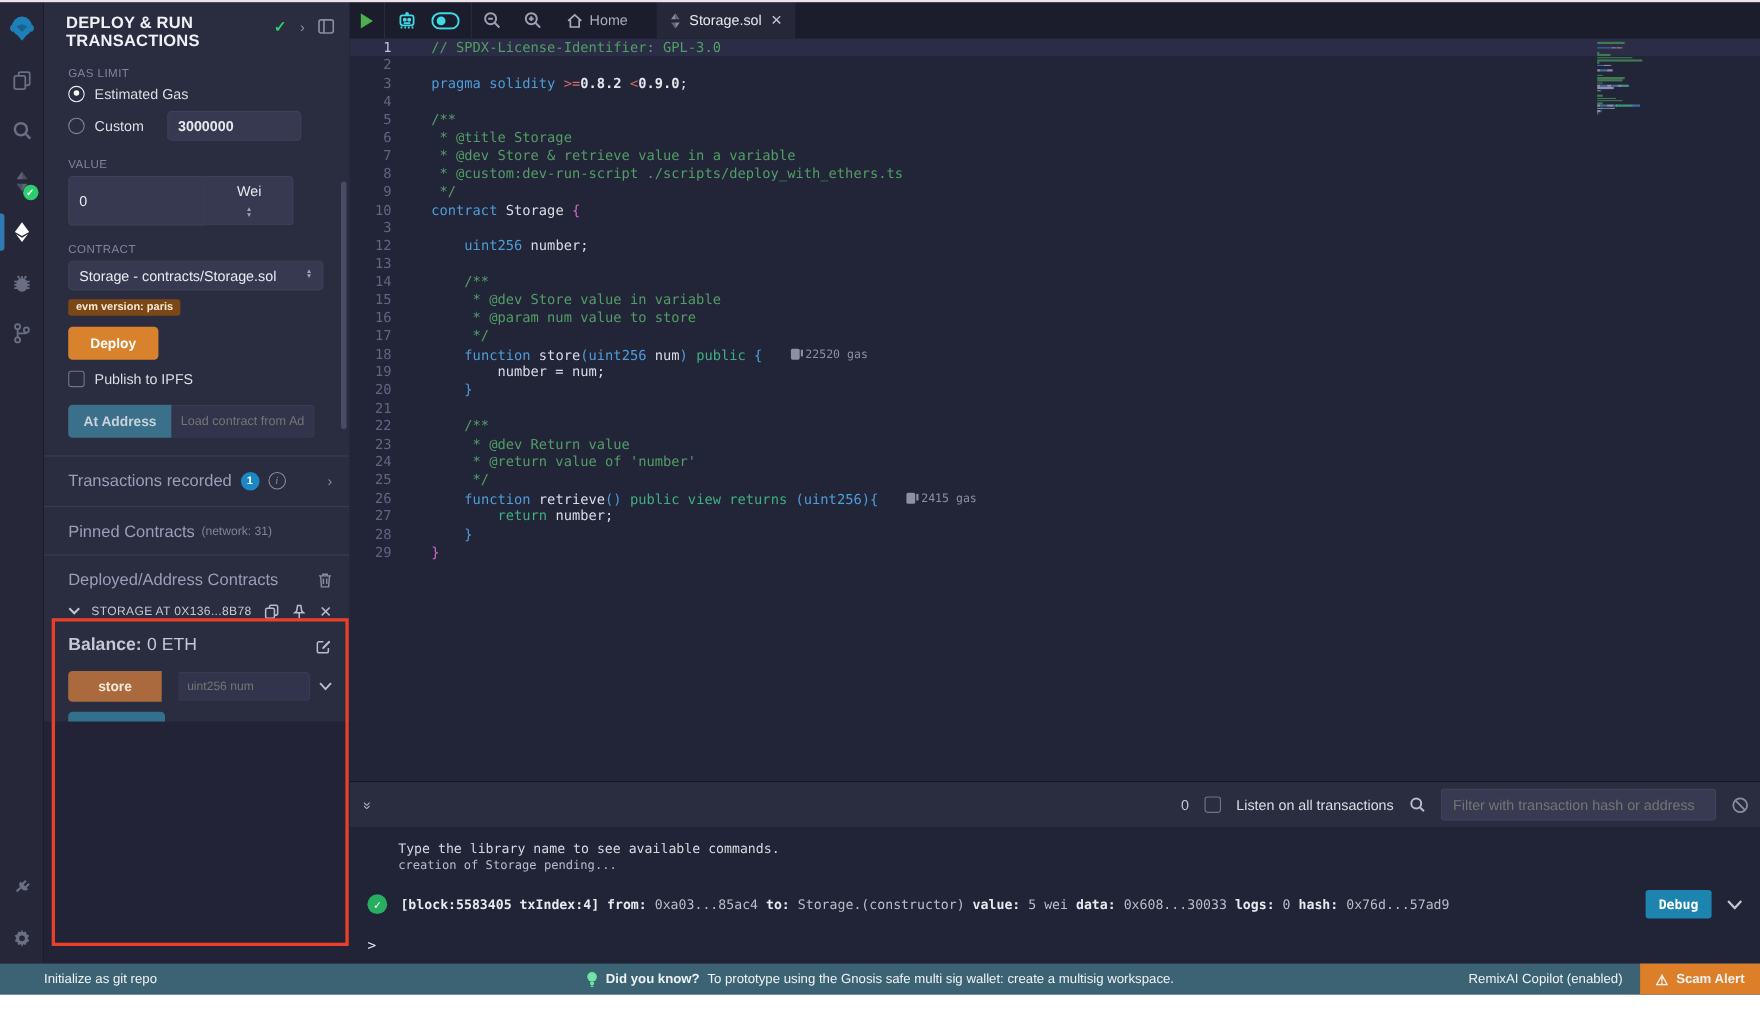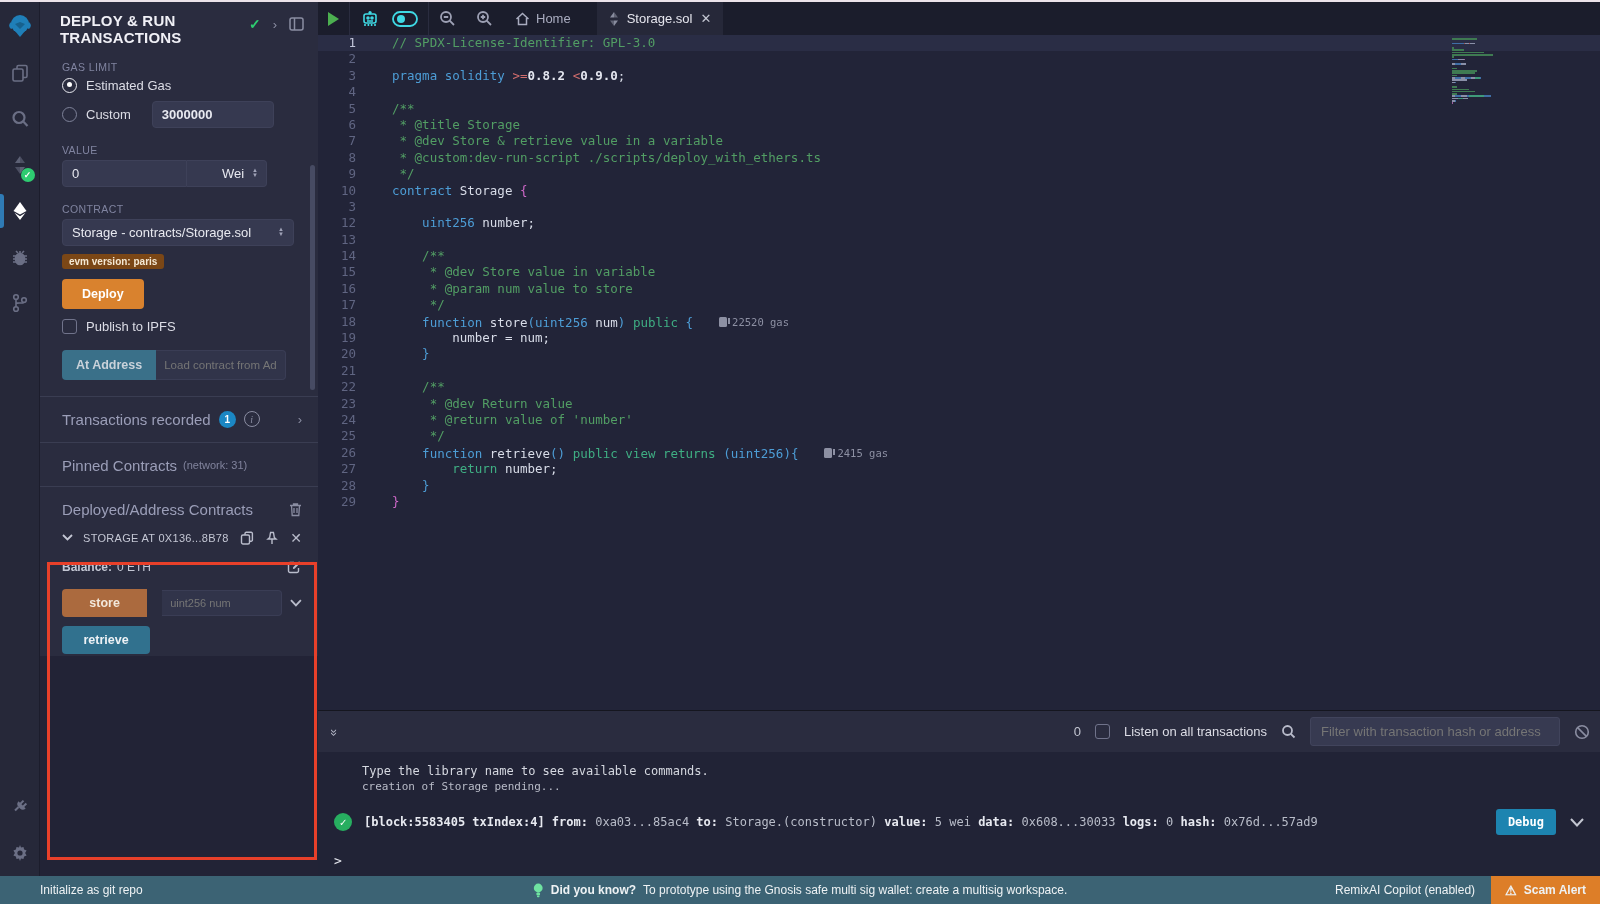--- a/index.html
+++ b/index.html
@@ -29,21 +29,21 @@
   .panel-body { padding:0 16px 0 22px; }
   .radio-row { display:flex; align-items:center; gap:9px; margin:5px 0; color:#dcdde6; font-size:13px; }
   .radio { width:15px; height:15px; border-radius:50%; border:1.5px solid #7e8299; position:relative; flex:0 0 auto; }
   .radio.sel { border-color:#e9eaf0; }
   .radio.sel::after { content:""; position:absolute; left:3.5px; top:3.5px; width:5px; height:5px; background:#ffffff; border-radius:50%; }
   .inp { background:#363950; border:1px solid #3e4159; border-radius:4px; color:#e8e9f0; font-size:13px; padding:5px 9px; outline:none; }
   .custom-row { display:flex; align-items:center; gap:9px; margin-top:8px; }
   .custom-row .inp { width:122px; margin-left:12px; font-weight:bold; }
   .value-row { display:flex; margin-top:2px; }
   .value-row .inp { width:125px; border-radius:4px 0 0 4px; }
-  .unit-sel { background:#363950; border:1px solid #3e4159; border-left:none; border-radius:0 4px 4px 0; color:#e8e9f0; font-size:13px; padding:5px 8px; display:flex; align-items:center; gap:8px; width:80px; justify-content:flex-end; }
+  .unit-sel { background:#363950; border:1px solid #3e4159; border-left:none; border-radius:0 4px 4px 0; color:#e8e9f0; font-size:13px; padding:5px 8px; display:flex; align-items:center; gap:8px; width:80px; justify-content:flex-end;flex-direction:column; }
   .updn { display:flex; flex-direction:column; font-size:6px; color:#a0a3b8; line-height:5px; }
   .contract-sel { margin-top:2px; width:232px; display:flex; align-items:center; justify-content:space-between; }
   .evm-badge { display:inline-block; margin-top:8px; background:#7b4716; color:#f5e9d4; font-size:10px; font-weight:bold; padding:2px 7px; border-radius:3px; }
   .btn { display:inline-block; border:none; border-radius:4px; font-size:12.5px; font-weight:bold; cursor:pointer; }
   .deploy-btn { background:#d9822e; color:#fff; padding:8px 20px; margin-top:10px; }
   .chk-row { display:flex; align-items:center; gap:9px; margin-top:10px; color:#dcdde6; font-size:13px; }
   .chk { width:15px; height:15px; border:1.5px solid #70738b; border-radius:3px; background:transparent; flex:0 0 auto; }
   .ataddr-row { display:flex; margin-top:16px; }
   .ataddr-btn { background:#3a7089; color:#c9d2da; padding:8px 14px; border-radius:4px 0 0 4px; font-weight:bold; font-size:12.5px; }
   .ataddr-inp { background:#31344a; border:1px solid #3a3d55; border-left:none; border-radius:0 4px 4px 0; color:#7d8095; font-size:11.5px; width:130px; padding:5px 8px; outline:none; }
@@ -54,21 +54,21 @@
   .info-circ { margin-left:8px; width:16px; height:16px; border:1.3px solid #8a8da2; border-radius:50%; color:#8a8da2; font-size:10px; display:flex; align-items:center; justify-content:center; font-family:"Liberation Serif", serif; font-style:italic; }
   .sec-chev { margin-left:auto; color:#8a8da2; font-size:13px; }
   .net-note { color:#80839c; font-size:11px; margin-left:6px; }
   .empty-card { margin:2px 16px 14px 22px; background:#303349; border-radius:5px; color:#e8e9f0; font-size:12.5px; text-align:center; padding:12px 18px; line-height:1.5; font-weight:bold; }
   .trash-icon, .i-icon { margin-left:auto; color:#8a8da2; }
 
   .dep-card { margin:0 16px 0 22px; padding:4px 0 2px 0; }
   .dep-head { display:flex; align-items:center; gap:10px; color:#b9bccb; }
   .dep-label { font-size:11px; letter-spacing:.3px; color:#c4c7d4; }
   .dep-icons { margin-left:auto; display:flex; gap:12px; align-items:center; color:#b9bccb; }
-  .bal-row { display:flex; align-items:center; margin-top:14px; color:#c4c7d4; font-size:12px; }
+  .bal-row { display:flex; align-items:flex-end; margin-top:14px; color:#c4c7d4; font-size:16px; }
   .bal-row b { font-weight:bold; }
   .fn-row { display:flex; align-items:center; margin-top:14px; }
   .store-btn { background:#ab6a3e; color:#f2e7da; padding:7px 0; width:86px; text-align:center; border-radius:4px 0 0 4px; }
   .fn-inp { background:#31344a; border:1px solid #3a3d55; border-left:none; border-radius:0 4px 4px 0; color:#7d8095; font-size:11px; width:120px; padding:6px 8px; outline:none;margin-left:15px; }
   .fn-chev { color:#b9bccb; margin-left:8px; }
   .retrieve-btn { background:#31718e; color:#eef2f6; padding:7px 0; width:88px; text-align:center; border-radius:4px; margin-top:9px; }
   .lowlevel { display:flex; align-items:center; margin-top:14px; color:#e8e9f0; font-size:13.5px; font-weight:bold; }
   .calldata-row { display:flex; margin-top:4px; align-items:center; }
   .calldata-inp { background:#31344a; border:1px solid #3a3d55; border-radius:4px; width:145px; padding:7px 8px; color:#e8e9f0; outline:none; }
   .transact-btn { margin-left:8px; background:transparent; border:1px solid #c87b35; color:#e09546; padding:6px 12px; border-radius:4px; font-size:12px; font-weight:bold; }

